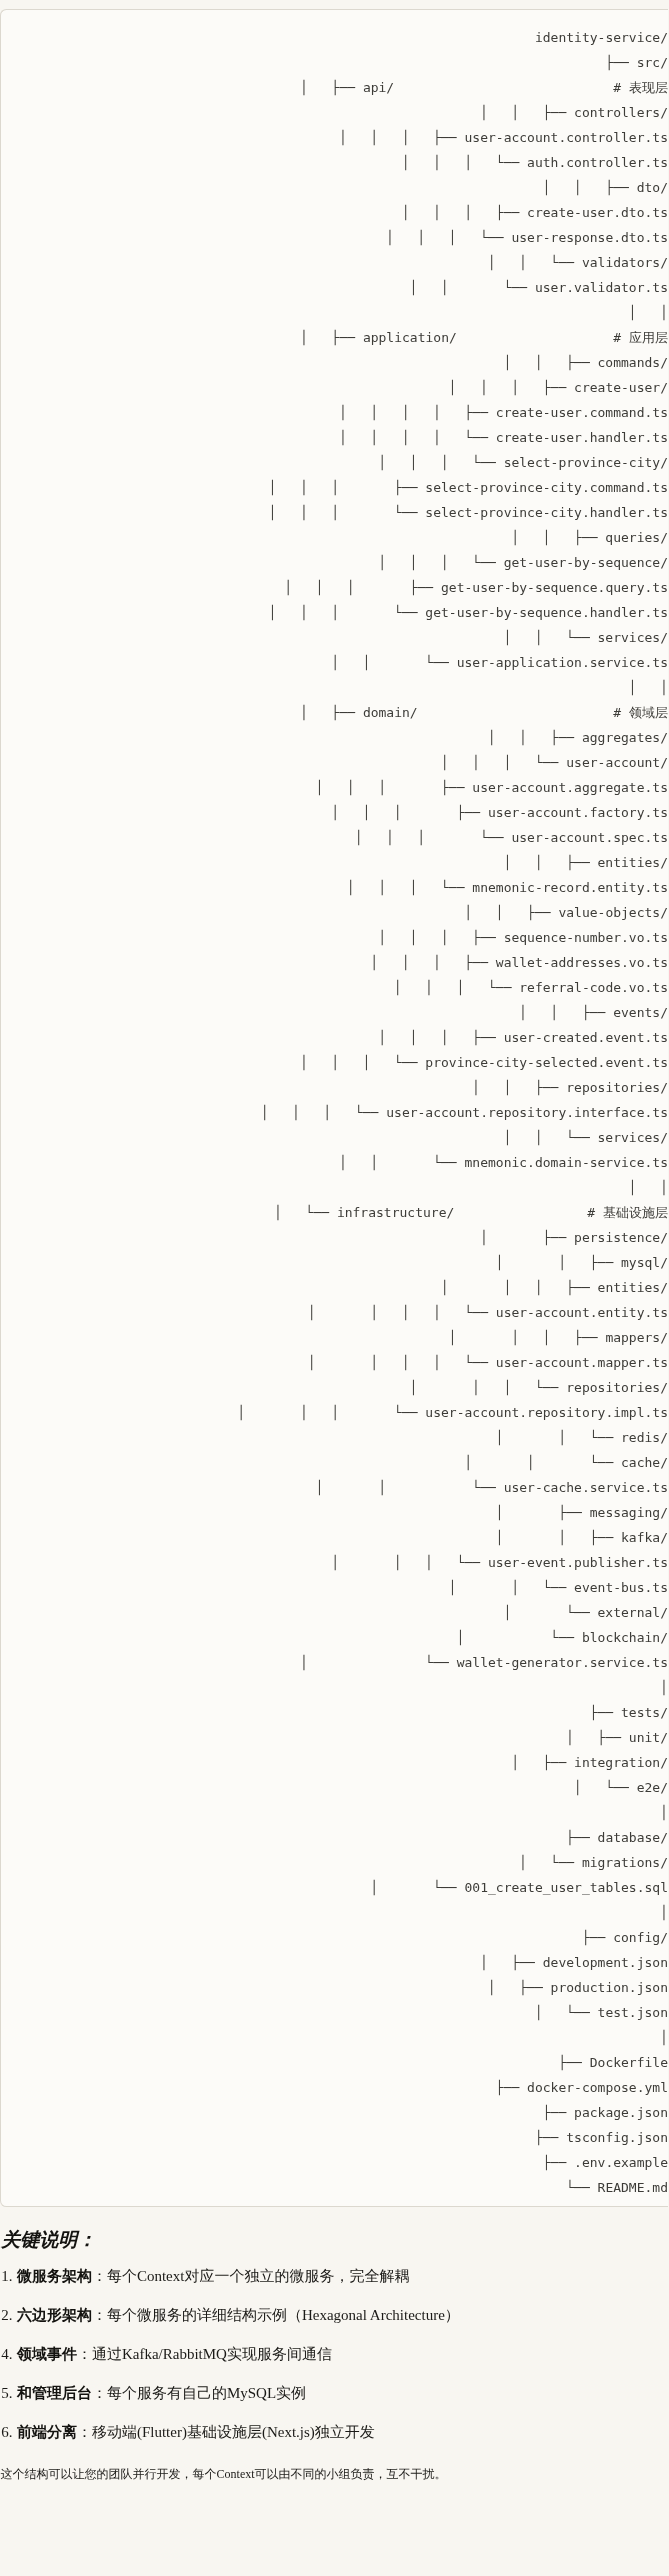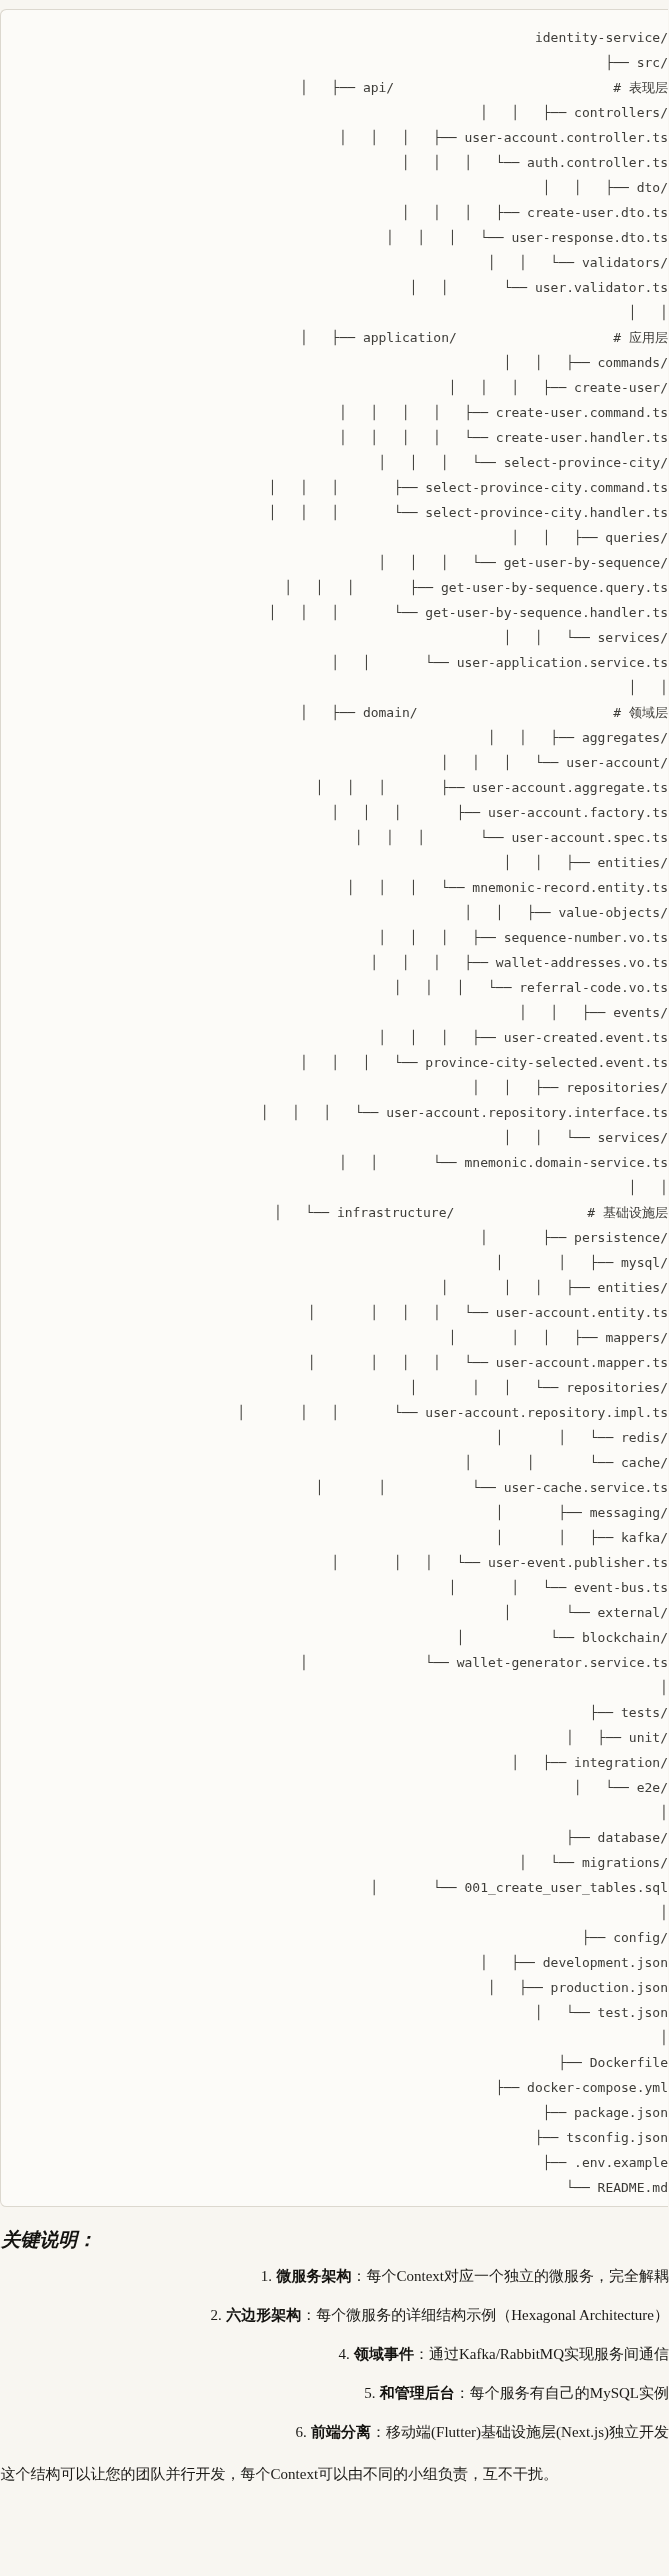--- a/index.html
+++ b/index.html
@@ -56,35 +56,34 @@
   }
   .notes-list {
     list-style: none;
     margin: 5px 0 0 0;
     padding: 0 0 0 1.3px;
   }
   .note-item {
     font-size: 15px;
     line-height: 39px;
     white-space: nowrap;
-    text-align: right;
   }
   .note-num {
     margin-right: 4.4px;
   }
   .note-term {
     font-weight: 700;
     color: #141310;
   }
   .note-desc {
     font-weight: 400;
   }
   .footer-note {
     margin: 10px 0 0 0.6px;
-    font-size: 15px;
+    font-size: 12px;
     line-height: 25px;
     white-space: nowrap;
   }
 </style>
 </head>
 <body>
 
 <div class="page">
 
 

